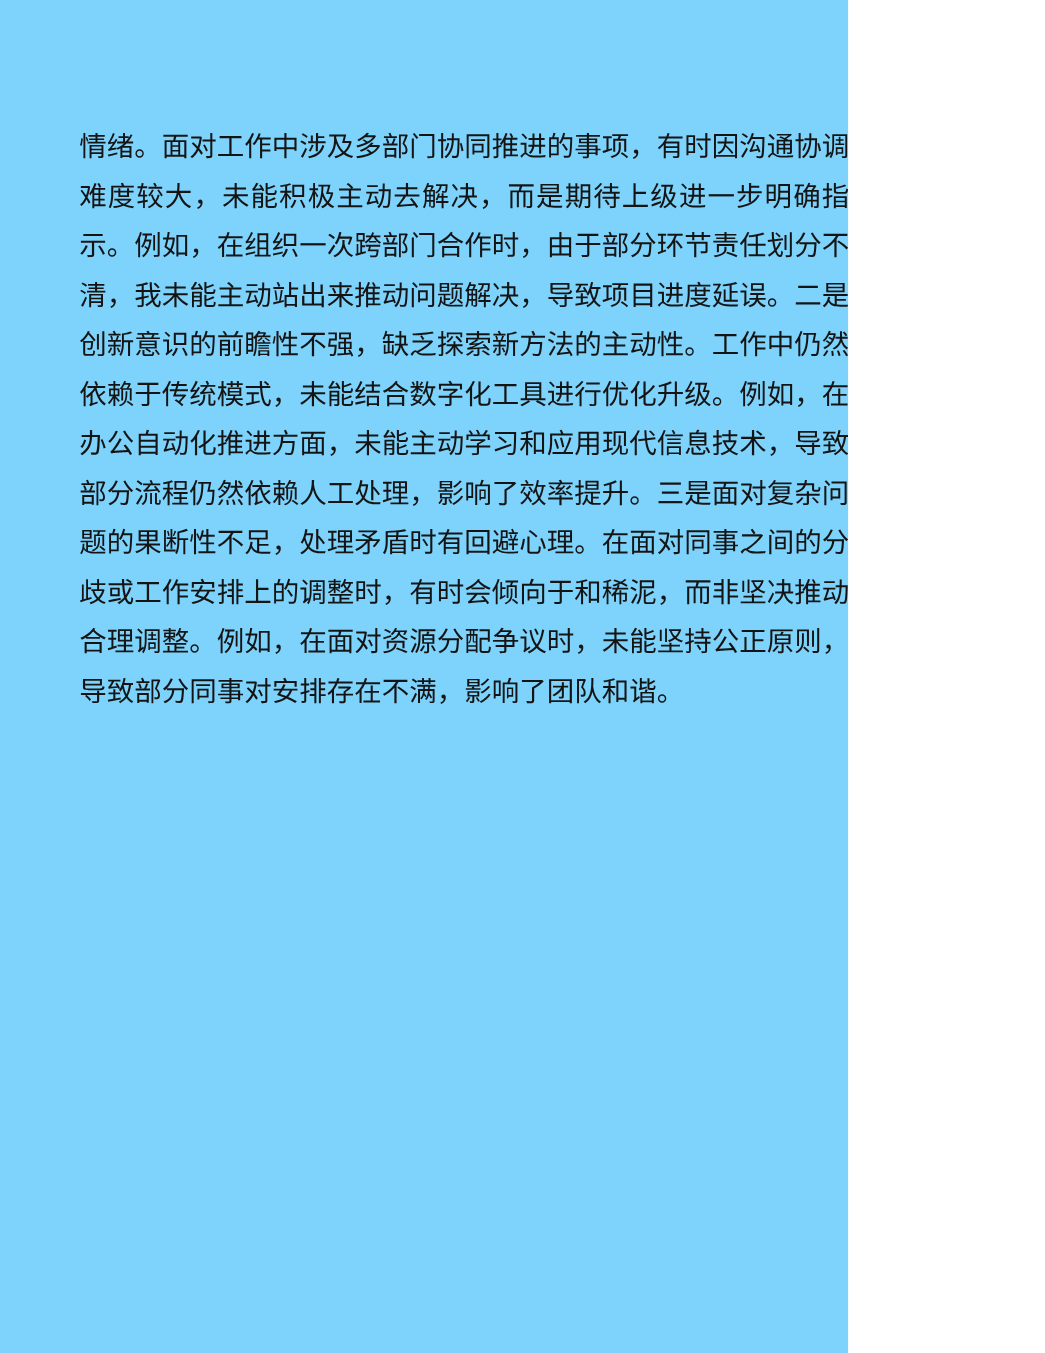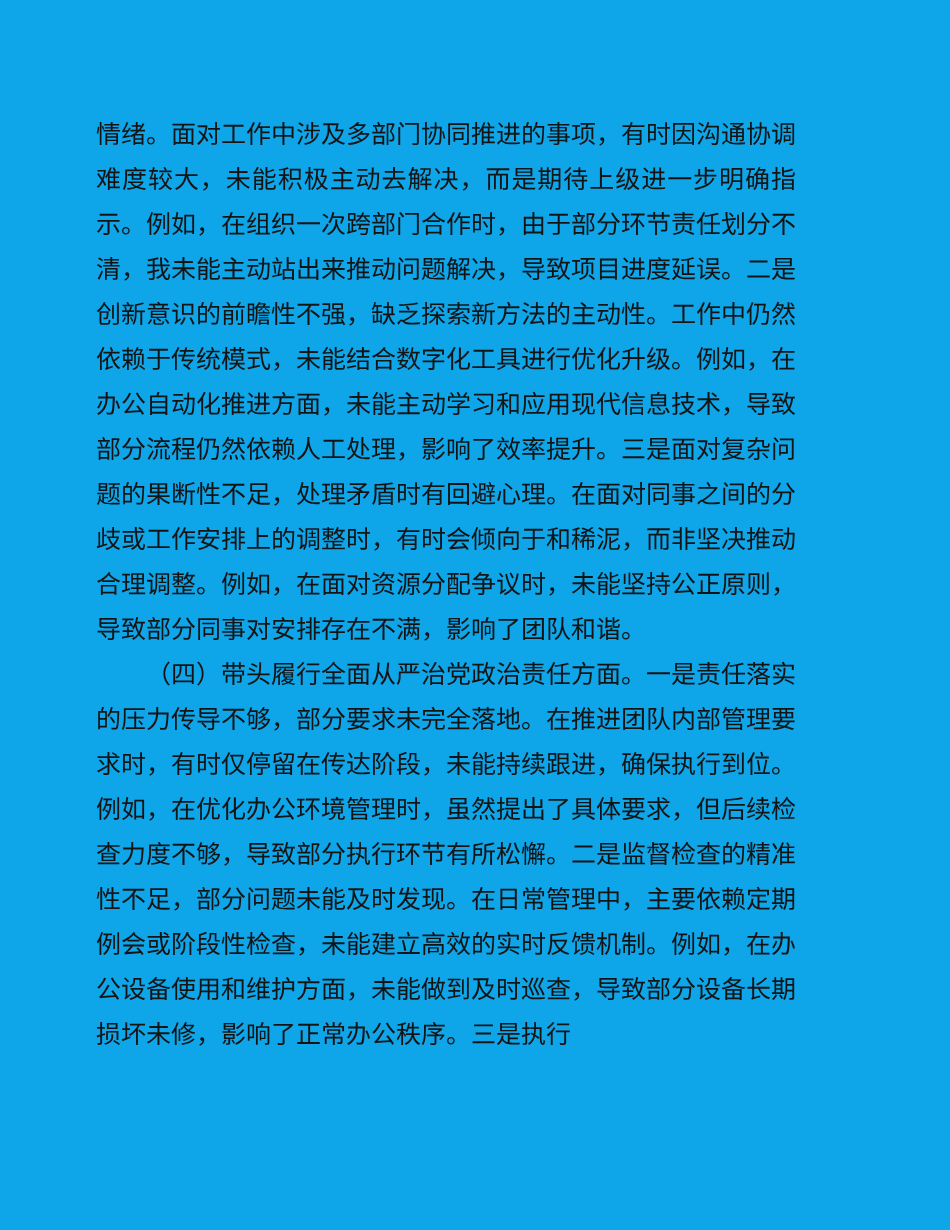--- a/index.html
+++ b/index.html
@@ -2,25 +2,25 @@
 <html lang="zh-CN"><head>
 <meta charset="utf-8">
 <style>
   html, body {
     margin: 0;
     padding: 0;
     background: #ffffff;
   }
   .page {
     position: relative;
-    width: 950px;
+    width: 771px;
     height: 1230px;
-    background: #0ea5e9;
+    background: #7dd3fc;
     box-sizing: border-box;
-    padding: 112px 114px 0 96px;
+    padding: 112px 114px 0 72px;
     overflow: hidden;
   }
   .doc-body {
     width: 700px;
   }
   p.doc-para {
     margin: 0;
     padding: 0;
     font-family: "Liberation Serif", "DejaVu Serif", serif;
     font-size: 25px;
@@ -34,15 +34,14 @@
   p.doc-para.indent {
     text-indent: 2em;
   }
 </style>
 </head>
 <body>
 
 <div class="page">
   <div class="doc-body">
     <p class="doc-para">情绪。面对工作中涉及多部门协同推进的事项，有时因沟通协调难度较大，未能积极主动去解决，而是期待上级进一步明确指示。例如，在组织一次跨部门合作时，由于部分环节责任划分不清，我未能主动站出来推动问题解决，导致项目进度延误。二是创新意识的前瞻性不强，缺乏探索新方法的主动性。工作中仍然依赖于传统模式，未能结合数字化工具进行优化升级。例如，在办公自动化推进方面，未能主动学习和应用现代信息技术，导致部分流程仍然依赖人工处理，影响了效率提升。三是面对复杂问题的果断性不足，处理矛盾时有回避心理。在面对同事之间的分歧或工作安排上的调整时，有时会倾向于和稀泥，而非坚决推动合理调整。例如，在面对资源分配争议时，未能坚持公正原则，导致部分同事对安排存在不满，影响了团队和谐。</p>
-    <p class="doc-para indent">（四）带头履行全面从严治党政治责任方面。一是责任落实的压力传导不够，部分要求未完全落地。在推进团队内部管理要求时，有时仅停留在传达阶段，未能持续跟进，确保执行到位。例如，在优化办公环境管理时，虽然提出了具体要求，但后续检查力度不够，导致部分执行环节有所松懈。二是监督检查的精准性不足，部分问题未能及时发现。在日常管理中，主要依赖定期例会或阶段性检查，未能建立高效的实时反馈机制。例如，在办公设备使用和维护方面，未能做到及时巡查，导致部分设备长期损坏未修，影响了正常办公秩序。三是执行</p>
   </div>
 </div>
 
 </body></html>

